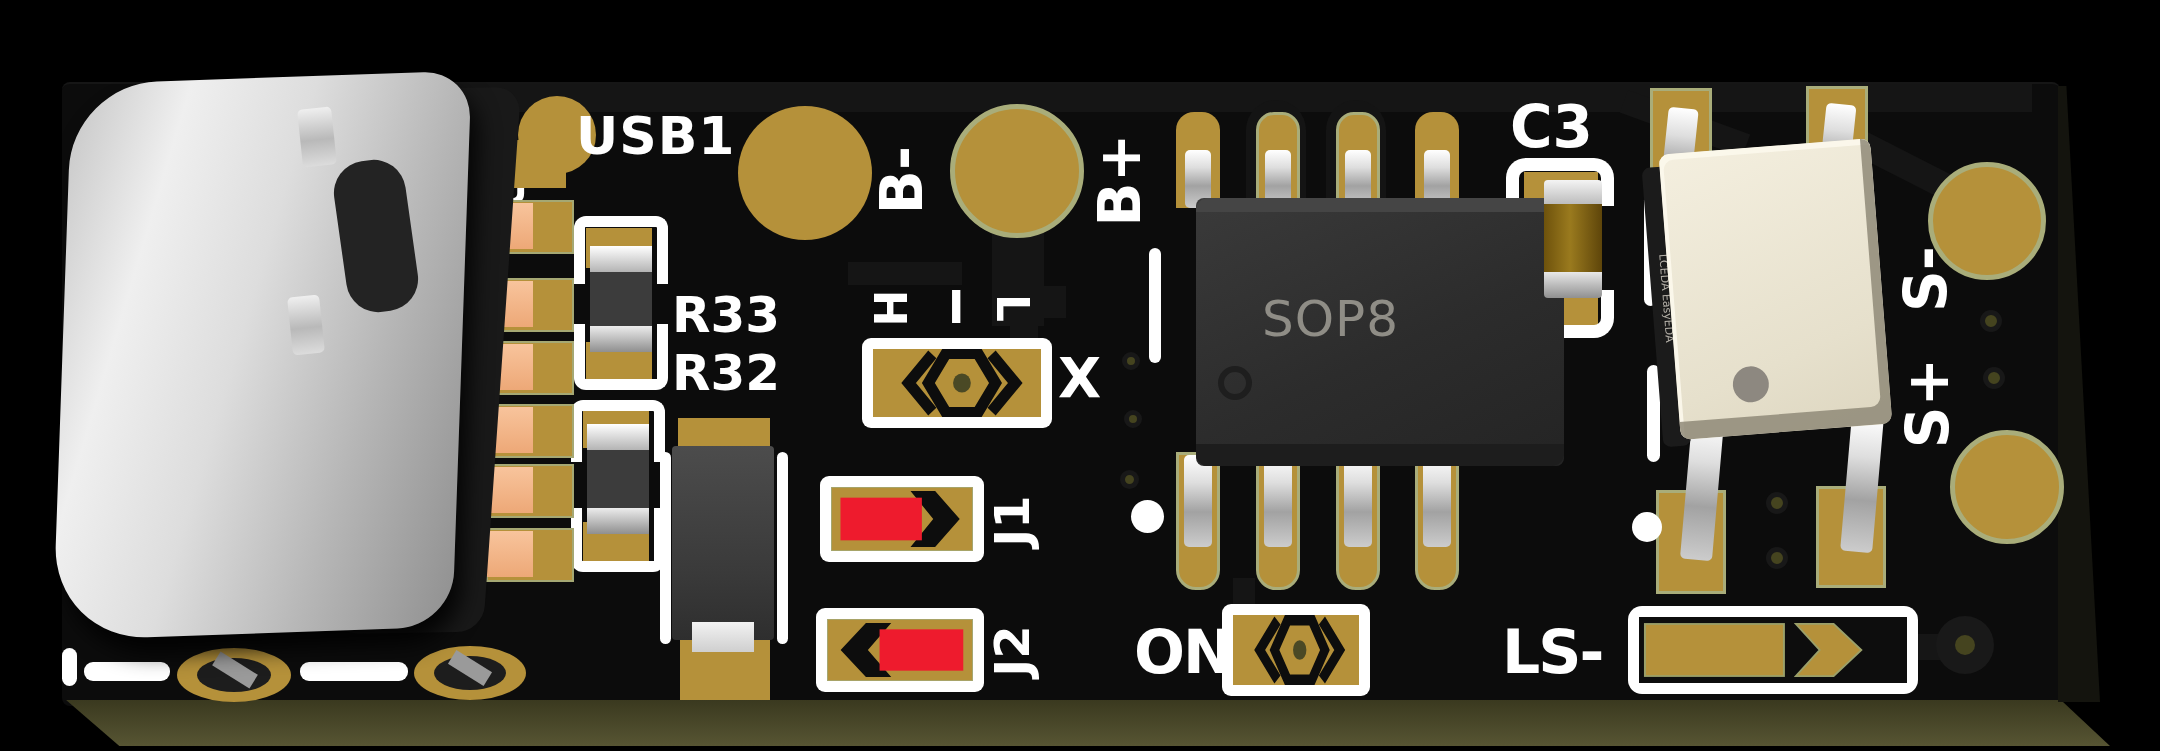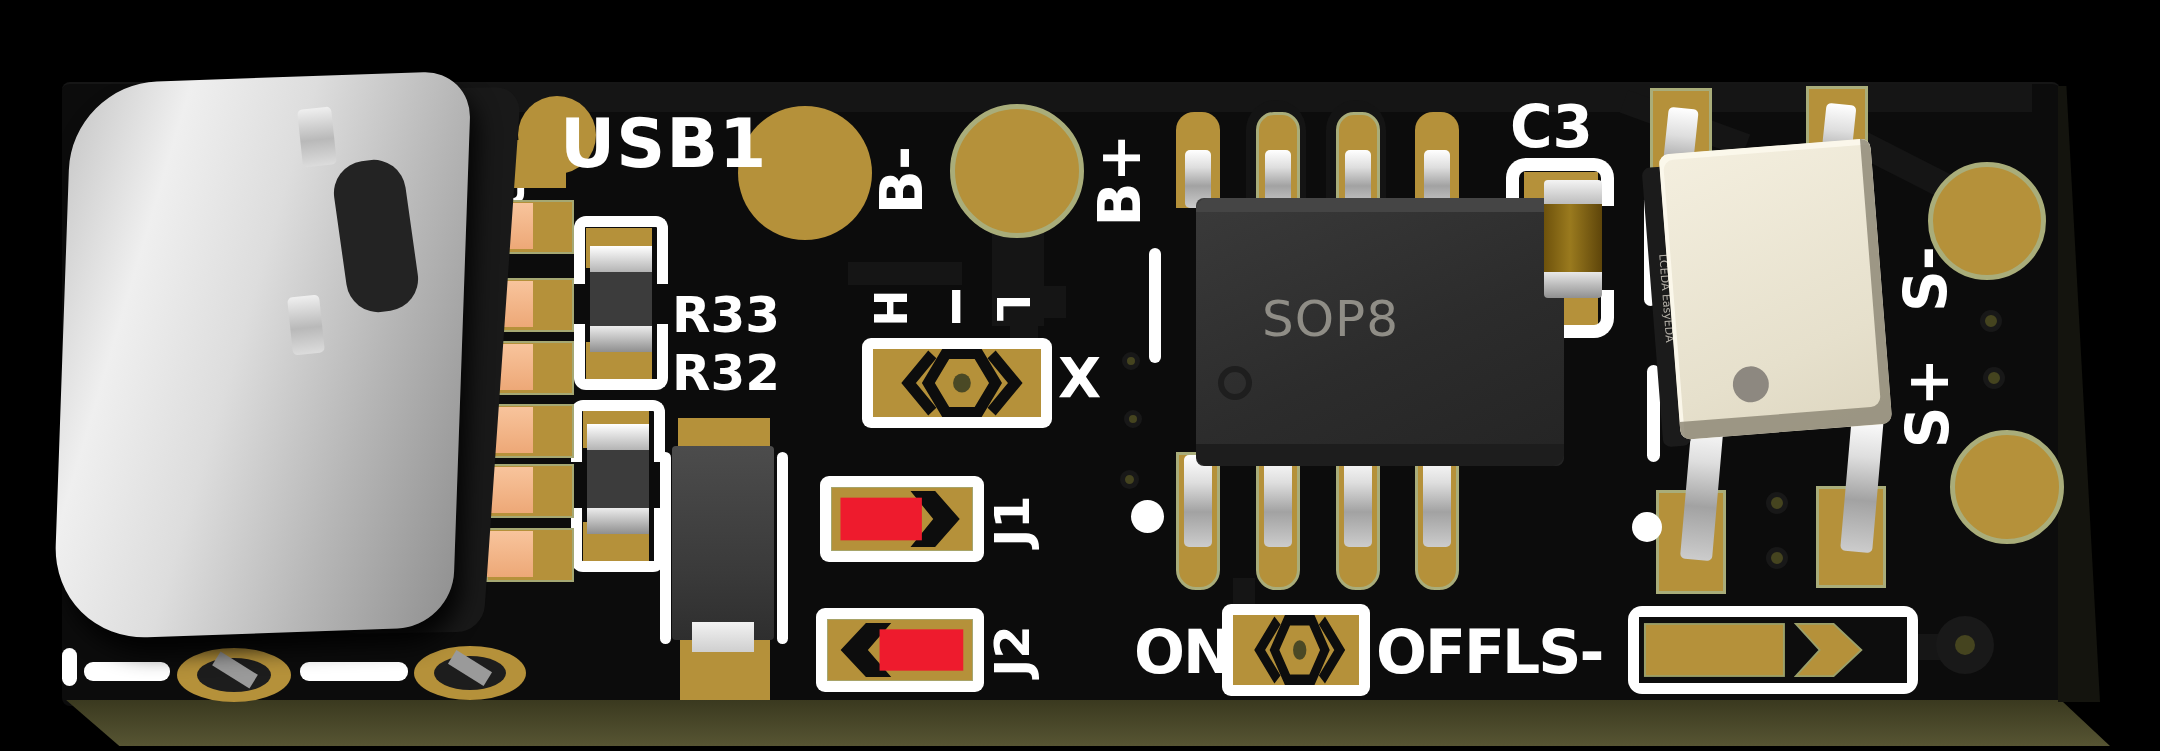--- a/index.html
+++ b/index.html
@@ -98,21 +98,21 @@
   <div class="bracket" style="left:1506px;top:290px;width:108px;height:48px;border-width:13px;border-top:none;border-radius:0 0 20px 20px;"></div>
   <div class="silk" style="left:1149px;top:248px;width:12px;height:115px;"></div>
   <div class="silk" style="left:1644px;top:194px;width:13px;height:112px;"></div>
   <div class="silk" style="left:1647px;top:365px;width:13px;height:97px;"></div>
   <div class="silk circle" style="left:1632px;top:512px;width:30px;height:30px;"></div>
   <div class="silk circle" style="left:1131px;top:500px;width:33px;height:33px;"></div>
   <div class="silk" style="left:62px;top:648px;width:15px;height:38px;"></div>
   <div class="silk" style="left:84px;top:662px;width:86px;height:19px;"></div>
   <div class="silk" style="left:300px;top:662px;width:108px;height:19px;"></div>
 
-  <div class="label" style="left:560px;top:110px;font-size:68px;letter-spacing:1px;">USB1</div>
+  <div class="label" style="left:576px;top:110px;font-size:52px;letter-spacing:1px;">USB1</div>
   <div class="label" style="left:514px;top:166px;font-size:36px;">J</div>
   <div class="vwrap" style="left:872px;top:122px;width:60px;height:116px;">
     <span class="label rotccw" style="position:static;font-size:58px;">B-</span>
   </div>
   <div class="vwrap" style="left:1090px;top:122px;width:60px;height:116px;">
     <span class="label rotccw" style="position:static;font-size:58px;">B+</span>
   </div>
   <div class="label" style="left:672px;top:290px;font-size:50px;">R33</div>
   <div class="label" style="left:672px;top:348px;font-size:50px;">R32</div>
   <div class="label" style="left:1510px;top:98px;font-size:58px;">C3</div>
@@ -124,21 +124,20 @@
     <span class="label rotcw" style="position:static;font-size:44px;">L</span>
   </div>
   <div class="label" style="left:1058px;top:350px;font-size:56px;">X</div>
   <div class="vwrap" style="left:984px;top:488px;width:56px;height:66px;">
     <span class="label rotccw" style="position:static;font-size:48px;">J1</span>
   </div>
   <div class="vwrap" style="left:984px;top:614px;width:56px;height:74px;">
     <span class="label rotccw" style="position:static;font-size:48px;">J2</span>
   </div>
   <div class="label" style="left:1134px;top:622px;font-size:60px;letter-spacing:-2px;">ON</div>
-  <div class="label" style="left:1376px;top:622px;font-size:60px;letter-spacing:-2px;">OFF</div>
   <div class="label" style="left:1502px;top:622px;font-size:60px;letter-spacing:-2px;">LS-</div>
   <div class="vwrap" style="left:1894px;top:226px;width:64px;height:106px;">
     <span class="label rotccw" style="position:static;font-size:58px;">S-</span>
   </div>
   <div class="vwrap" style="left:1896px;top:350px;width:64px;height:106px;">
     <span class="label rotccw" style="position:static;font-size:58px;">S+</span>
   </div>
 
   <div class="jumperbox" style="left:862px;top:338px;width:190px;height:90px;">
     <svg viewBox="0 0 170 64" preserveAspectRatio="none" style="left:11px;top:11px;width:168px;height:68px;max-width:168px;">

